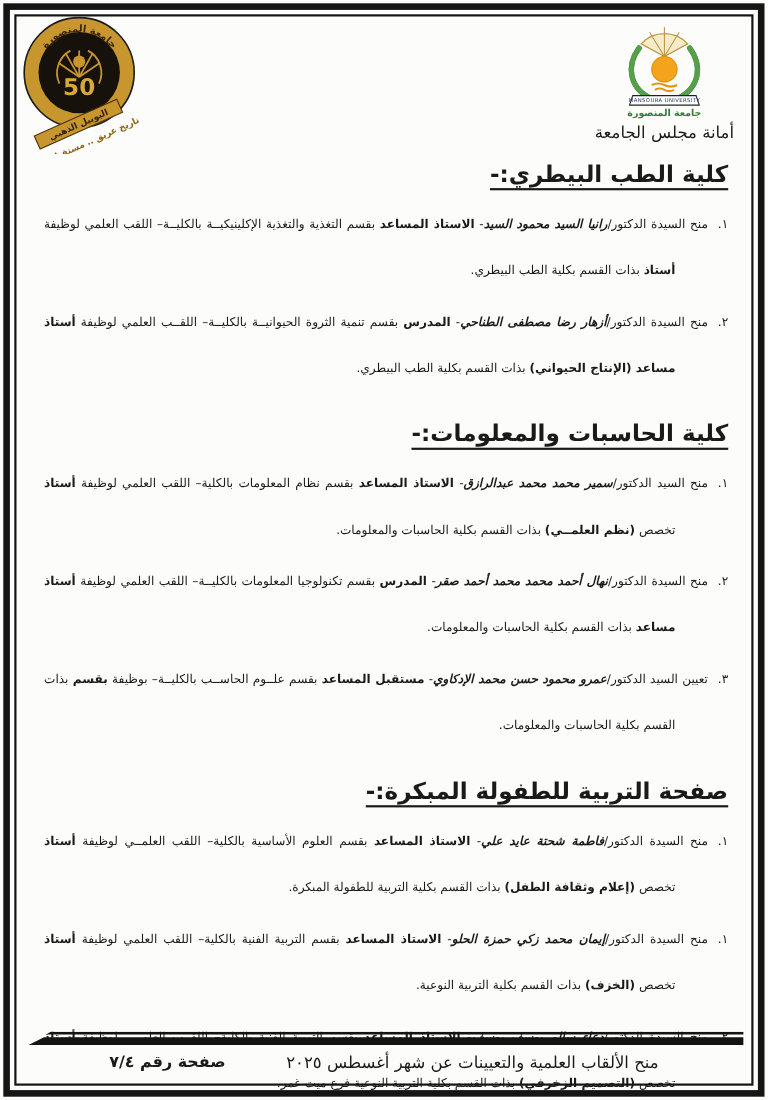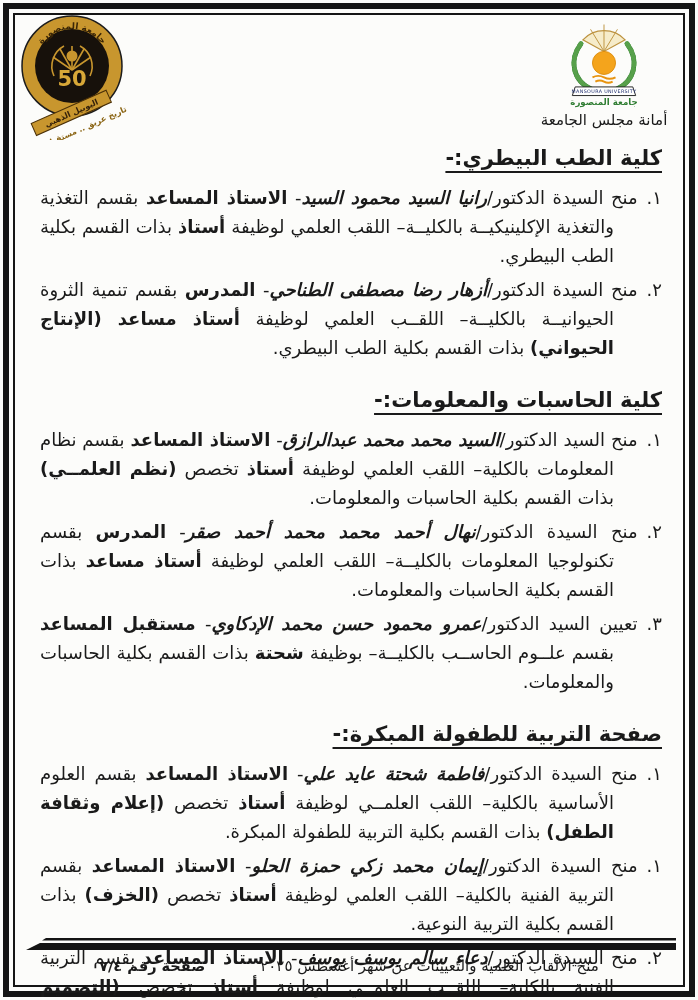--- a/index.html
+++ b/index.html
@@ -19,21 +19,21 @@
   
   main{position:absolute;top:146px;right:36px;left:40px;}
   .sec-title{
     font-size:21px;font-weight:bold;margin:26px 0 8px;display:inline-block;
     text-decoration:underline;text-decoration-thickness:2px;text-underline-offset:6px;
   }
   .sec{display:block;}
   .sec:first-child .sec-title{margin-top:0;}
   .items{list-style:none;margin:0;padding:0;}
   .item{
-    font-size:18px;line-height:29px;text-align:justify;
+    font-size:11px;line-height:42px;text-align:justify;
     padding-right:48px;text-indent:-48px;margin-top:5px;
   }
   .num{padding-left:9px;}
   .b{font-weight:bold;}
   .i{font-style:italic;}
 
   
   .footer-rule{position:absolute;left:26px;right:22px;top:938px;height:14px;width:calc(100% - 48px);}
   .footer-row{
     position:absolute;top:950px;left:40px;right:40px;height:32px;
@@ -104,23 +104,23 @@
       <div class="dept-label">أمانة مجلس الجامعة</div>
     </div>
   </header>
 
   <main>
       <section class="sec"><h2 class="sec-title">كلية الطب البيطري:-</h2><ol class="items">
           <li class="item"><span class="num">١.</span><span>منح السيدة الدكتور/</span><span class="b i">رانيا السيد محمود السيد</span><span>- </span><span class="b">الاستاذ المساعد</span><span> بقسم التغذية والتغذية الإكلينيكيــة بالكليــة– اللقب العلمي لوظيفة </span><span class="b">أستاذ</span><span> بذات القسم بكلية الطب البيطري.</span></li>
           <li class="item"><span class="num">٢.</span><span>منح السيدة الدكتور/</span><span class="b i">أزهار رضا مصطفى الطناحي</span><span>- </span><span class="b">المدرس</span><span> بقسم تنمية الثروة الحيوانيــة بالكليــة– اللقــب العلمي لوظيفة </span><span class="b">أستاذ مساعد (الإنتاج الحيواني)</span><span> بذات القسم بكلية الطب البيطري.</span></li>
         </ol></section>
       <section class="sec"><h2 class="sec-title">كلية الحاسبات والمعلومات:-</h2><ol class="items">
-          <li class="item"><span class="num">١.</span><span>منح السيد الدكتور/</span><span class="b i">السيد محمد محمد عبدالرازق</span><span>- </span><span class="b">الاستاذ المساعد</span><span> بقسم نظام المعلومات بالكلية– اللقب العلمي لوظيفة </span><span class="b">أستاذ</span><span> تخصص </span><span class="b">(نظم العلمــي)</span><span> بذات القسم بكلية الحاسبات والمعلومات.</span></li>
+          <li class="item"><span class="num">١.</span><span>منح السيد الدكتور/</span><span class="b i">سمير محمد محمد عبدالرازق</span><span>- </span><span class="b">الاستاذ المساعد</span><span> بقسم نظام المعلومات بالكلية– اللقب العلمي لوظيفة </span><span class="b">أستاذ</span><span> تخصص </span><span class="b">(نظم العلمــي)</span><span> بذات القسم بكلية الحاسبات والمعلومات.</span></li>
           <li class="item"><span class="num">٢.</span><span>منح السيدة الدكتور/</span><span class="b i">نهال أحمد محمد محمد أحمد صقر</span><span>- </span><span class="b">المدرس</span><span> بقسم تكنولوجيا المعلومات بالكليــة– اللقب العلمي لوظيفة </span><span class="b">أستاذ مساعد</span><span> بذات القسم بكلية الحاسبات والمعلومات.</span></li>
-          <li class="item"><span class="num">٣.</span><span>تعيين السيد الدكتور/</span><span class="b i">عمرو محمود حسن محمد الإدكاوي</span><span>- </span><span class="b">مستقبل المساعد</span><span> بقسم علــوم الحاســب بالكليــة– بوظيفة </span><span class="b">شحتة</span><span> بذات القسم بكلية الحاسبات والمعلومات.</span></li>
+          <li class="item"><span class="num">٣.</span><span>تعيين السيد الدكتور/</span><span class="b i">عمرو محمود حسن محمد الإدكاوي</span><span>- </span><span class="b">مستقبل المساعد</span><span> بقسم علــوم الحاســب بالكليــة– بوظيفة </span><span class="b">بقسم</span><span> بذات القسم بكلية الحاسبات والمعلومات.</span></li>
         </ol></section>
       <section class="sec"><h2 class="sec-title">صفحة التربية للطفولة المبكرة:-</h2><ol class="items">
           <li class="item"><span class="num">١.</span><span>منح السيدة الدكتور/</span><span class="b i">فاطمة شحتة عايد علي</span><span>- </span><span class="b">الاستاذ المساعد</span><span> بقسم العلوم الأساسية بالكلية– اللقب العلمــي لوظيفة </span><span class="b">أستاذ</span><span> تخصص </span><span class="b">(إعلام وثقافة الطفل)</span><span> بذات القسم بكلية التربية للطفولة المبكرة.</span></li>
         </ol></section>
       <section class="sec"><ol class="items">
           <li class="item"><span class="num">١.</span><span>منح السيدة الدكتور/</span><span class="b i">إيمان محمد زكي حمزة الحلو</span><span>- </span><span class="b">الاستاذ المساعد</span><span> بقسم التربية الفنية بالكلية– اللقب العلمي لوظيفة </span><span class="b">أستاذ</span><span> تخصص </span><span class="b">(الخزف)</span><span> بذات القسم بكلية التربية النوعية.</span></li>
           <li class="item"><span class="num">٢.</span><span>منح السيدة الدكتور/</span><span class="b i">دعاء سالم يوسف يوسف</span><span>- </span><span class="b">الاستاذ المساعد</span><span> بقسم التربية الفنية بالكلية– اللقــب العلمــي لوظيفة </span><span class="b">أستاذ</span><span> تخصص </span><span class="b">(التصميم الزخرفي)</span><span> بذات القسم بكلية التربية النوعية فرع ميت غمر.</span></li>
         </ol></section>
     </main>
 

